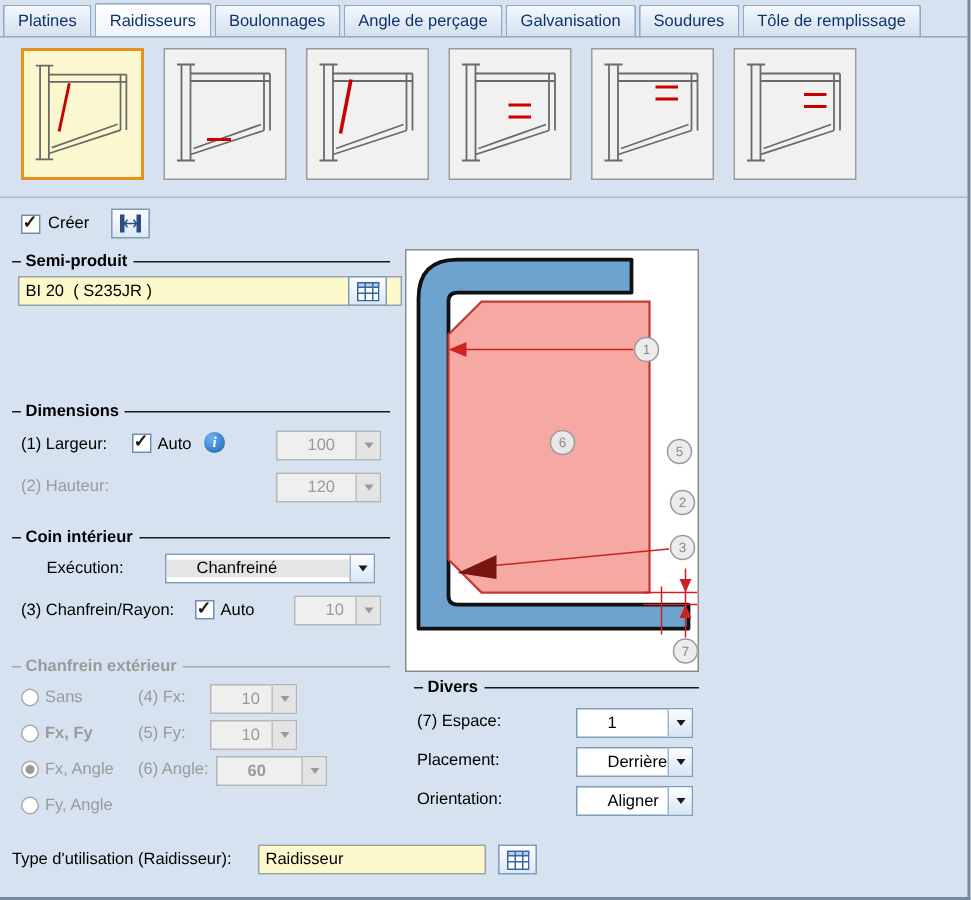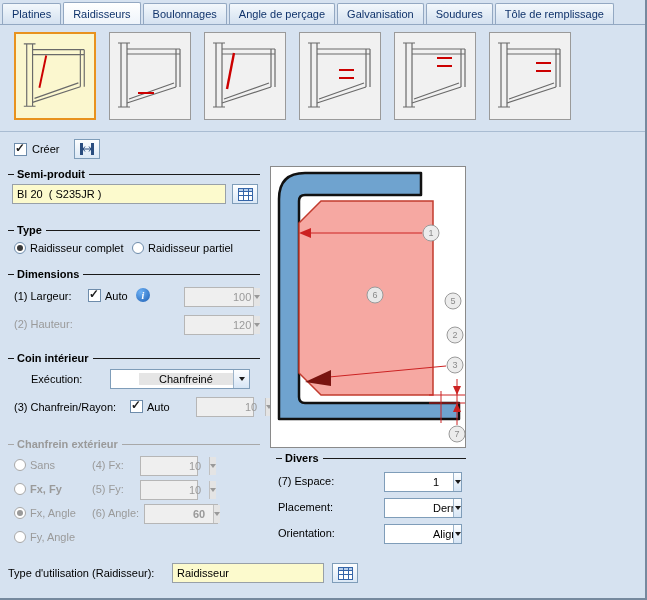--- a/index.html
+++ b/index.html
@@ -25,21 +25,21 @@
   
   .lbl{position:absolute;white-space:nowrap;}
   .dis{color:#9a9a9a;}
   .checkbox{position:absolute;width:13px;height:13px;background:#fff;border:1px solid #6e8cab;box-sizing:border-box;}
   .checkbox.checked::after{content:"\2713";position:absolute;left:0px;top:-3px;font-size:12px;font-weight:bold;color:#1c1c1c;}
   .radio{position:absolute;width:12px;height:12px;border-radius:50%;background:#fff;border:1px solid #6e8cab;box-sizing:border-box;}
   .radio.selected::after{content:"";position:absolute;left:2px;top:2px;width:6px;height:6px;border-radius:50%;background:#3a3a3a;}
   .radio.off{border-color:#a8a8a8;}
   .radio.off.selected::after{background:#9a9a9a;}
   .combo{position:absolute;height:20px;background:#fff;border:1px solid #7f9db9;box-sizing:border-box;display:flex;align-items:center;}
-  .combo .ctext{flex:1;padding:0 20px;overflow:hidden;white-space:nowrap;margin-left:28px;}
+  .combo .ctext{flex:1;padding:0 20px;overflow:hidden;white-space:nowrap;}
   .combo .cbtn{width:15px;align-self:stretch;border-left:1px solid #9db4ca;background:linear-gradient(#fdfeff,#d6e5f5);display:flex;align-items:center;justify-content:center;}
   .combo .arr{width:0;height:0;border-left:3px solid transparent;border-right:3px solid transparent;border-top:4px solid #1a1a1a;}
   .combo.disabled{background:#efefef;border-color:#b6b6b6;color:#9a9a9a;}
   .combo.disabled .cbtn{background:#e4e4e4;border-left-color:#c0c0c0;}
   .combo.disabled .arr{border-top-color:#999;}
   .combo.sel .ctext{background:#e5e5e5;}
   .yfield{position:absolute;height:20px;background:#fcfacd;border:1px solid #98a0a8;box-sizing:border-box;
     font-family:"Liberation Sans",sans-serif;font-size:11px;padding:2px 4px;color:#000;}
   .iconbtn{position:absolute;width:26px;height:20px;border:1px solid #7f9db9;background:linear-gradient(#fdfeff,#dbe8f6);
     display:flex;align-items:center;justify-content:center;padding:0;cursor:default;}
@@ -148,41 +148,30 @@
       <path d="M4,7 H12 M6,4.5 L4,7 L6,9.5 M10,4.5 L12,7 L10,9.5" stroke="#2a4d7f" fill="none"></path>
     </svg>
   </button>
 
   <div class="group" style="left:8px;top:168px;width:252px;height:44px;">
     <div class="ghead">
         <span class="l1"></span>
         <span class="gtitle">Semi-produit</span>
         <span class="l2"></span>
       </div>
-    <input class="yfield" style="left: 4px; top: 16px; width: 214px;" value="BI 20  ( S235JR )">
+    <input class="yfield" style="left: 4px; top: 16px; width: 256px;" value="BI 20  ( S235JR )">
     <button class="iconbtn" style="left:224px;top:16px;">
       <svg width="15" height="13" viewBox="0 0 15 13">
         <rect x="0.5" y="0.5" width="14" height="12" fill="#fff" stroke="#3565a8"></rect>
         <rect x="0.5" y="0.5" width="14" height="3" fill="#b8cfec" stroke="#3565a8"></rect>
         <path d="M5.5,0.5 V12.5 M10.5,0.5 V12.5 M0.5,7.5 H14.5" stroke="#3565a8"></path>
       </svg>
     </button>
   </div>
 
-  <div class="group" style="left:8px;top:224px;width:252px;height:36px;">
-    <div class="ghead">
-        <span class="l1"></span>
-        <span class="gtitle">Type</span>
-        <span class="l2"></span>
-      </div>
-    <span class="radio selected" style="left:6px;top:18px;"></span>
-    <span class="lbl" style="left:22px;top:18px;">Raidisseur complet</span>
-    <span class="radio" style="left:124px;top:18px;"></span>
-    <span class="lbl" style="left:140px;top:18px;">Raidisseur partiel</span>
-  </div>
 
   <div class="group" style="left:8px;top:268px;width:252px;height:76px;">
     <div class="ghead">
         <span class="l1"></span>
         <span class="gtitle">Dimensions</span>
         <span class="l2"></span>
       </div>
     <span class="lbl" style="left:6px;top:22px;">(1) Largeur:</span>
     <span class="checkbox checked" style="left:80px;top:21px;"></span>
     <span class="lbl" style="left:97px;top:22px;">Auto</span>

